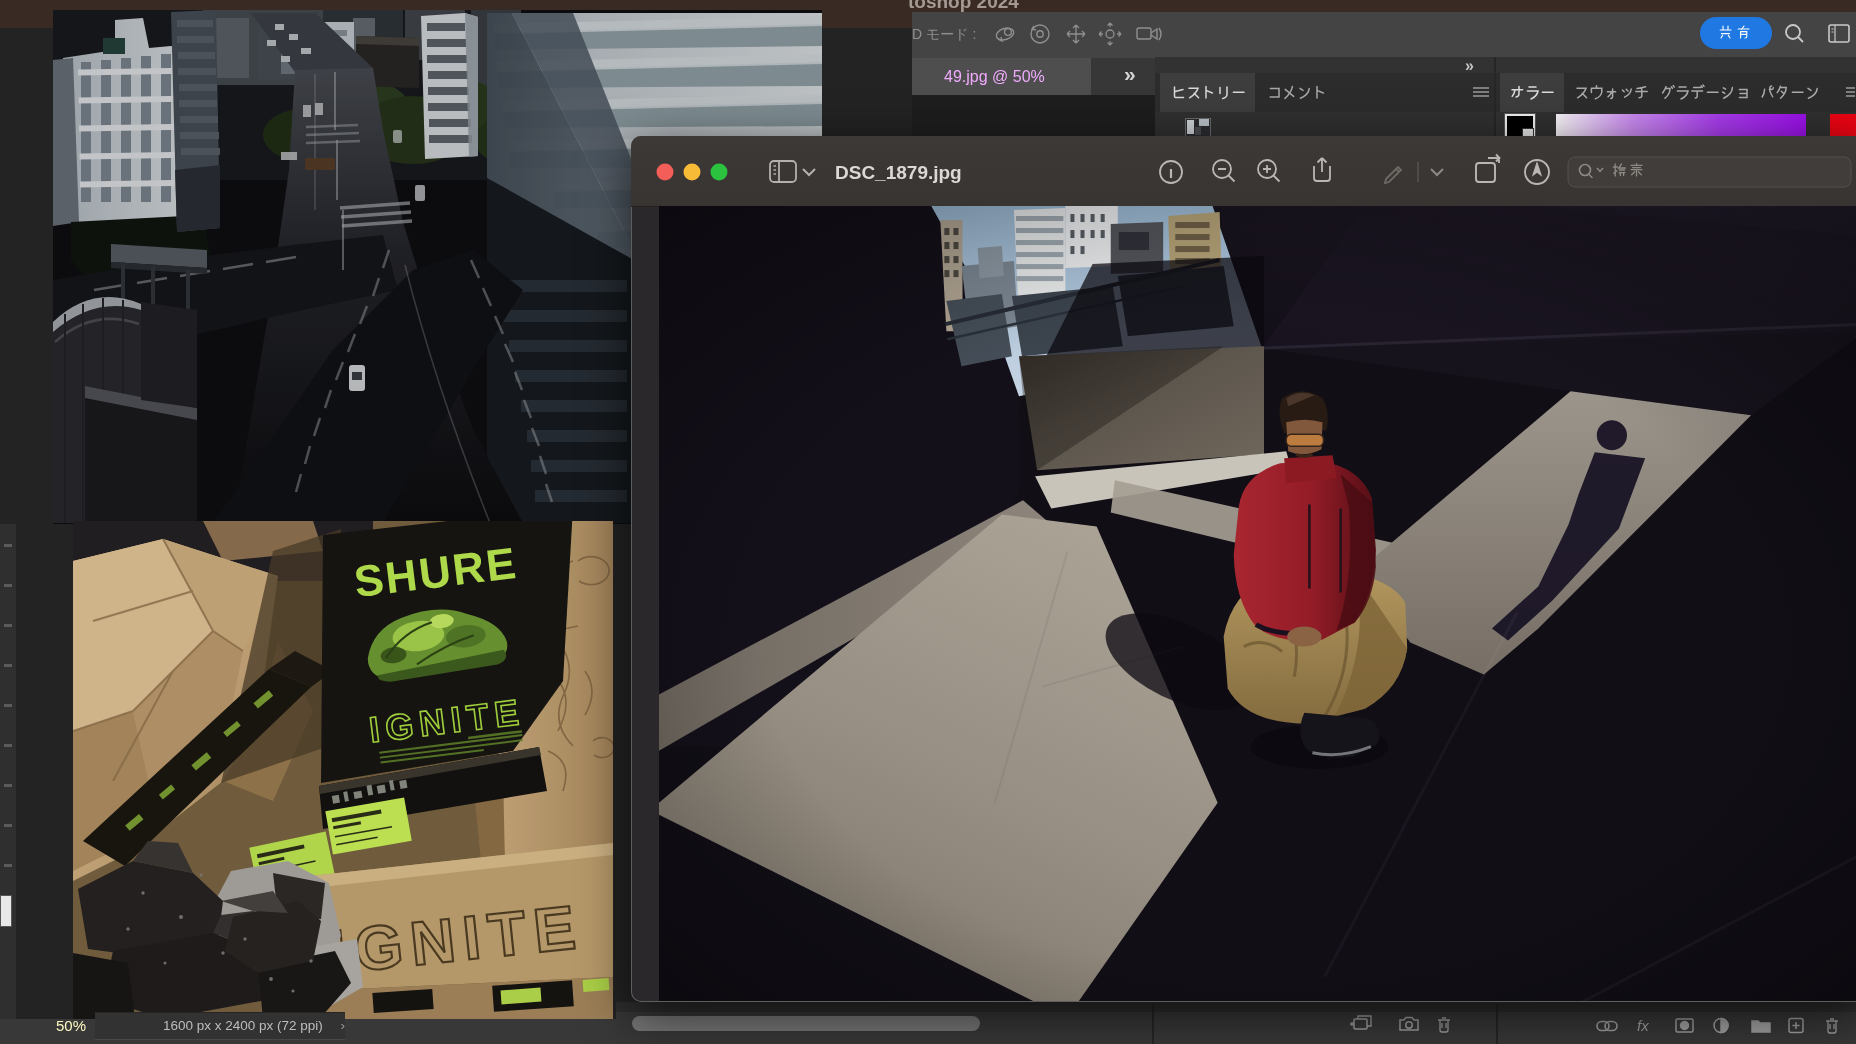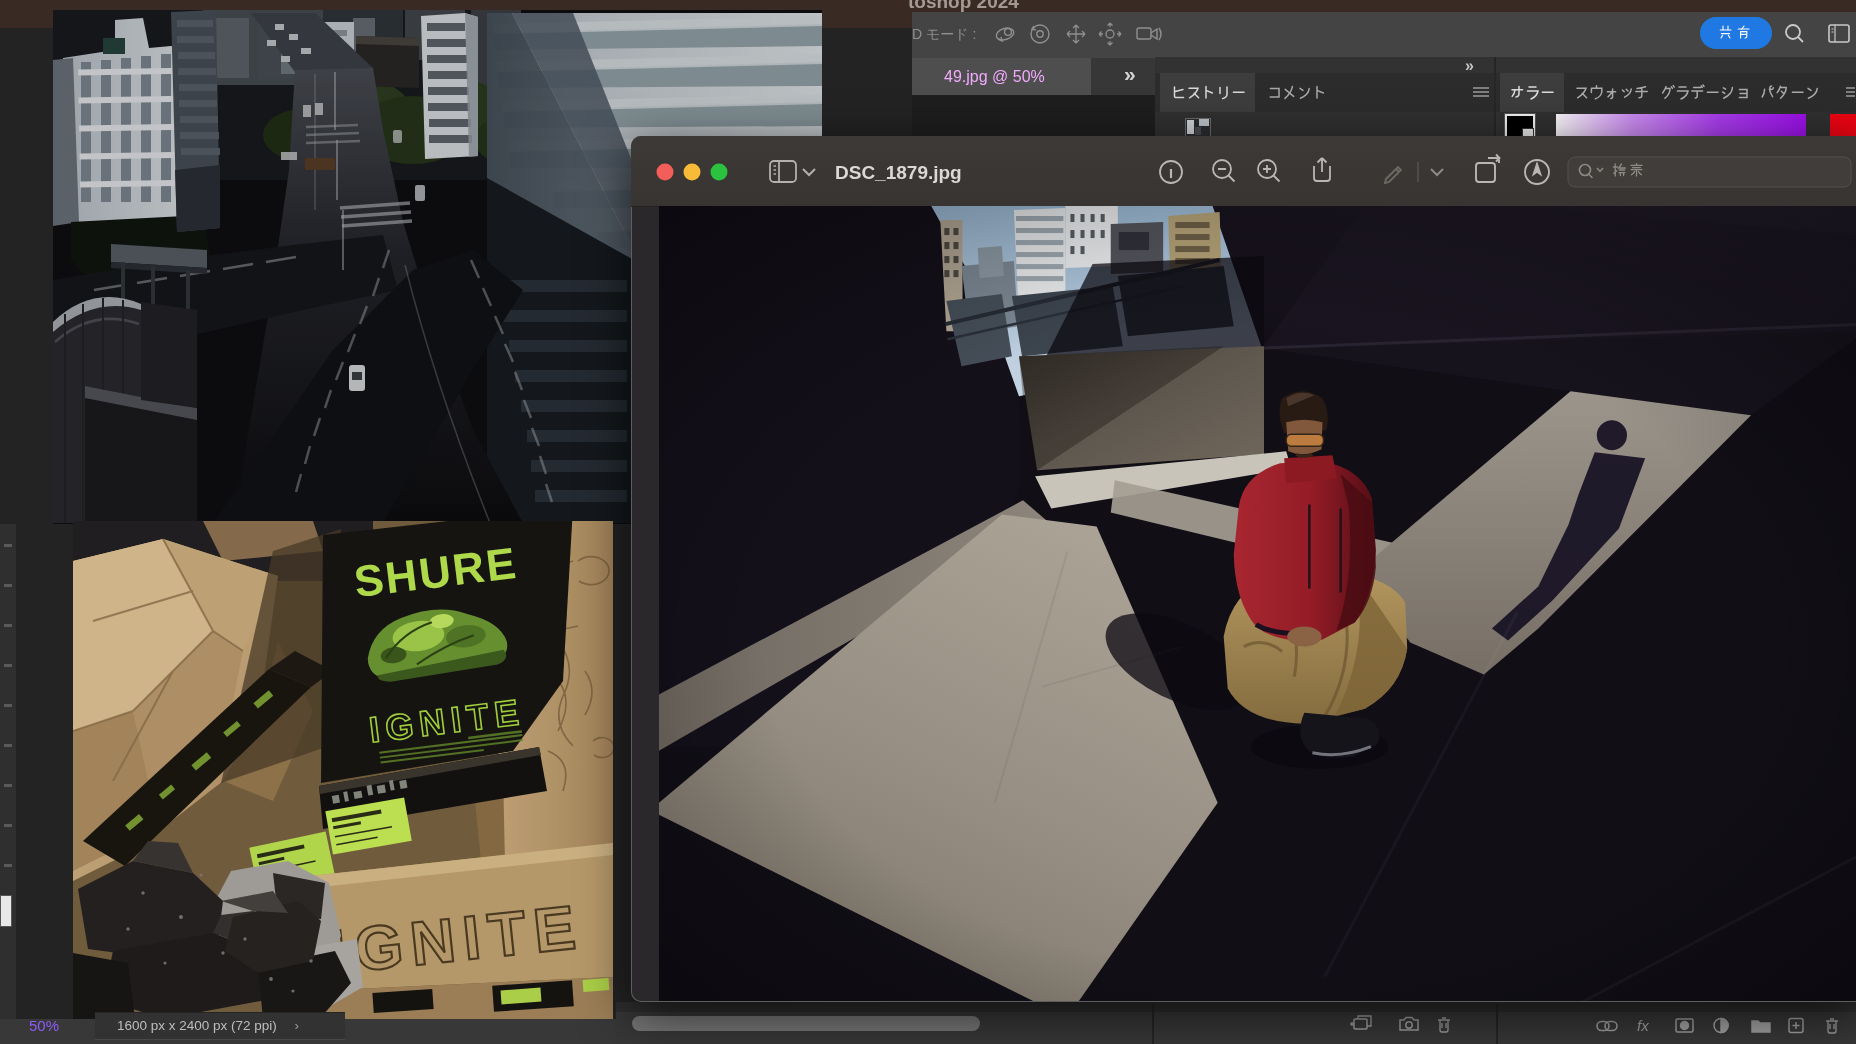--- a/index.html
+++ b/index.html
@@ -543,22 +543,22 @@
             <circle cx="55" cy="408" r="1.7"></circle>
             <circle cx="220" cy="470" r="1.6"></circle>
           </g>
  </g>
  <rect width="540" height="498" fill="rgba(30,22,10,.05)"></rect>
 </svg></div>
 
 <div class="abs" style="left:0;top:1019px;width:1856px;height:25px;background:#383838;"></div>
 <div class="abs" style="left:616px;top:1002px;width:1240px;height:42px;background:#2e2e2e;"></div>
 <div class="abs" style="left:616px;top:1012px;width:1240px;height:32px;background:#373737;"></div>
-<div class="abs" style="left:29px;top:1017px;color:#8b5cf6;font-size:15px;">50%</div>
-<div class="abs" style="left:95px;top:1012px;width:250px;height:26px;background:#323232;border-top:1px solid #262626;border-bottom:1px solid #474747;color:#bdbdbd;font-size:13.5px;line-height:26px;text-indent:22px;">1600 px x 2400 px (72 ppi) <span style="margin-left:14px;color:#9a9a9a">›</span></div>
+<div class="abs" style="left:56px;top:1017px;color:#fef9c3;font-size:15px;">50%</div>
+<div class="abs" style="left:95px;top:1012px;width:250px;height:26px;background:#323232;border-top:1px solid #262626;border-bottom:1px solid #474747;color:#bdbdbd;font-size:13.5px;line-height:26px;text-indent:22px;text-align:right;">1600 px x 2400 px (72 ppi) <span style="margin-left:14px;color:#9a9a9a">›</span></div>
 <div class="abs" style="left:632px;top:1016px;width:348px;height:15px;background:#767676;border-radius:8px;"></div>
 <div class="abs" style="left:1152px;top:1004px;width:2px;height:40px;background:#252525;"></div>
 <div class="abs" style="left:1496px;top:1004px;width:2px;height:40px;background:#252525;"></div>
 <svg class="abs" style="left:1340px;top:1012px" width="516" height="28" viewBox="0 0 516 28">
  <g stroke="#9f9f9f" stroke-width="1.5" fill="none">
   <rect x="14" y="7" width="13" height="10" rx="1"></rect>
         <path d="M18,7 v-3 h13 v10 h-4 M10,12 h4 M12,10 v4" stroke-width="1.3"></path>
   <path d="M60,8 h4 l2,-2.5 h6 l2,2.5 h4 v10 h-18 z"></path>
         <circle cx="69" cy="13" r="3.2"></circle>
   <path d="M98,8 h12 M100,8 v10 q0,2 2,2 h4 q2,0 2,-2 v-10 M102,6 h4 M102,11 v5 M106,11 v5" stroke-width="1.3"></path>

